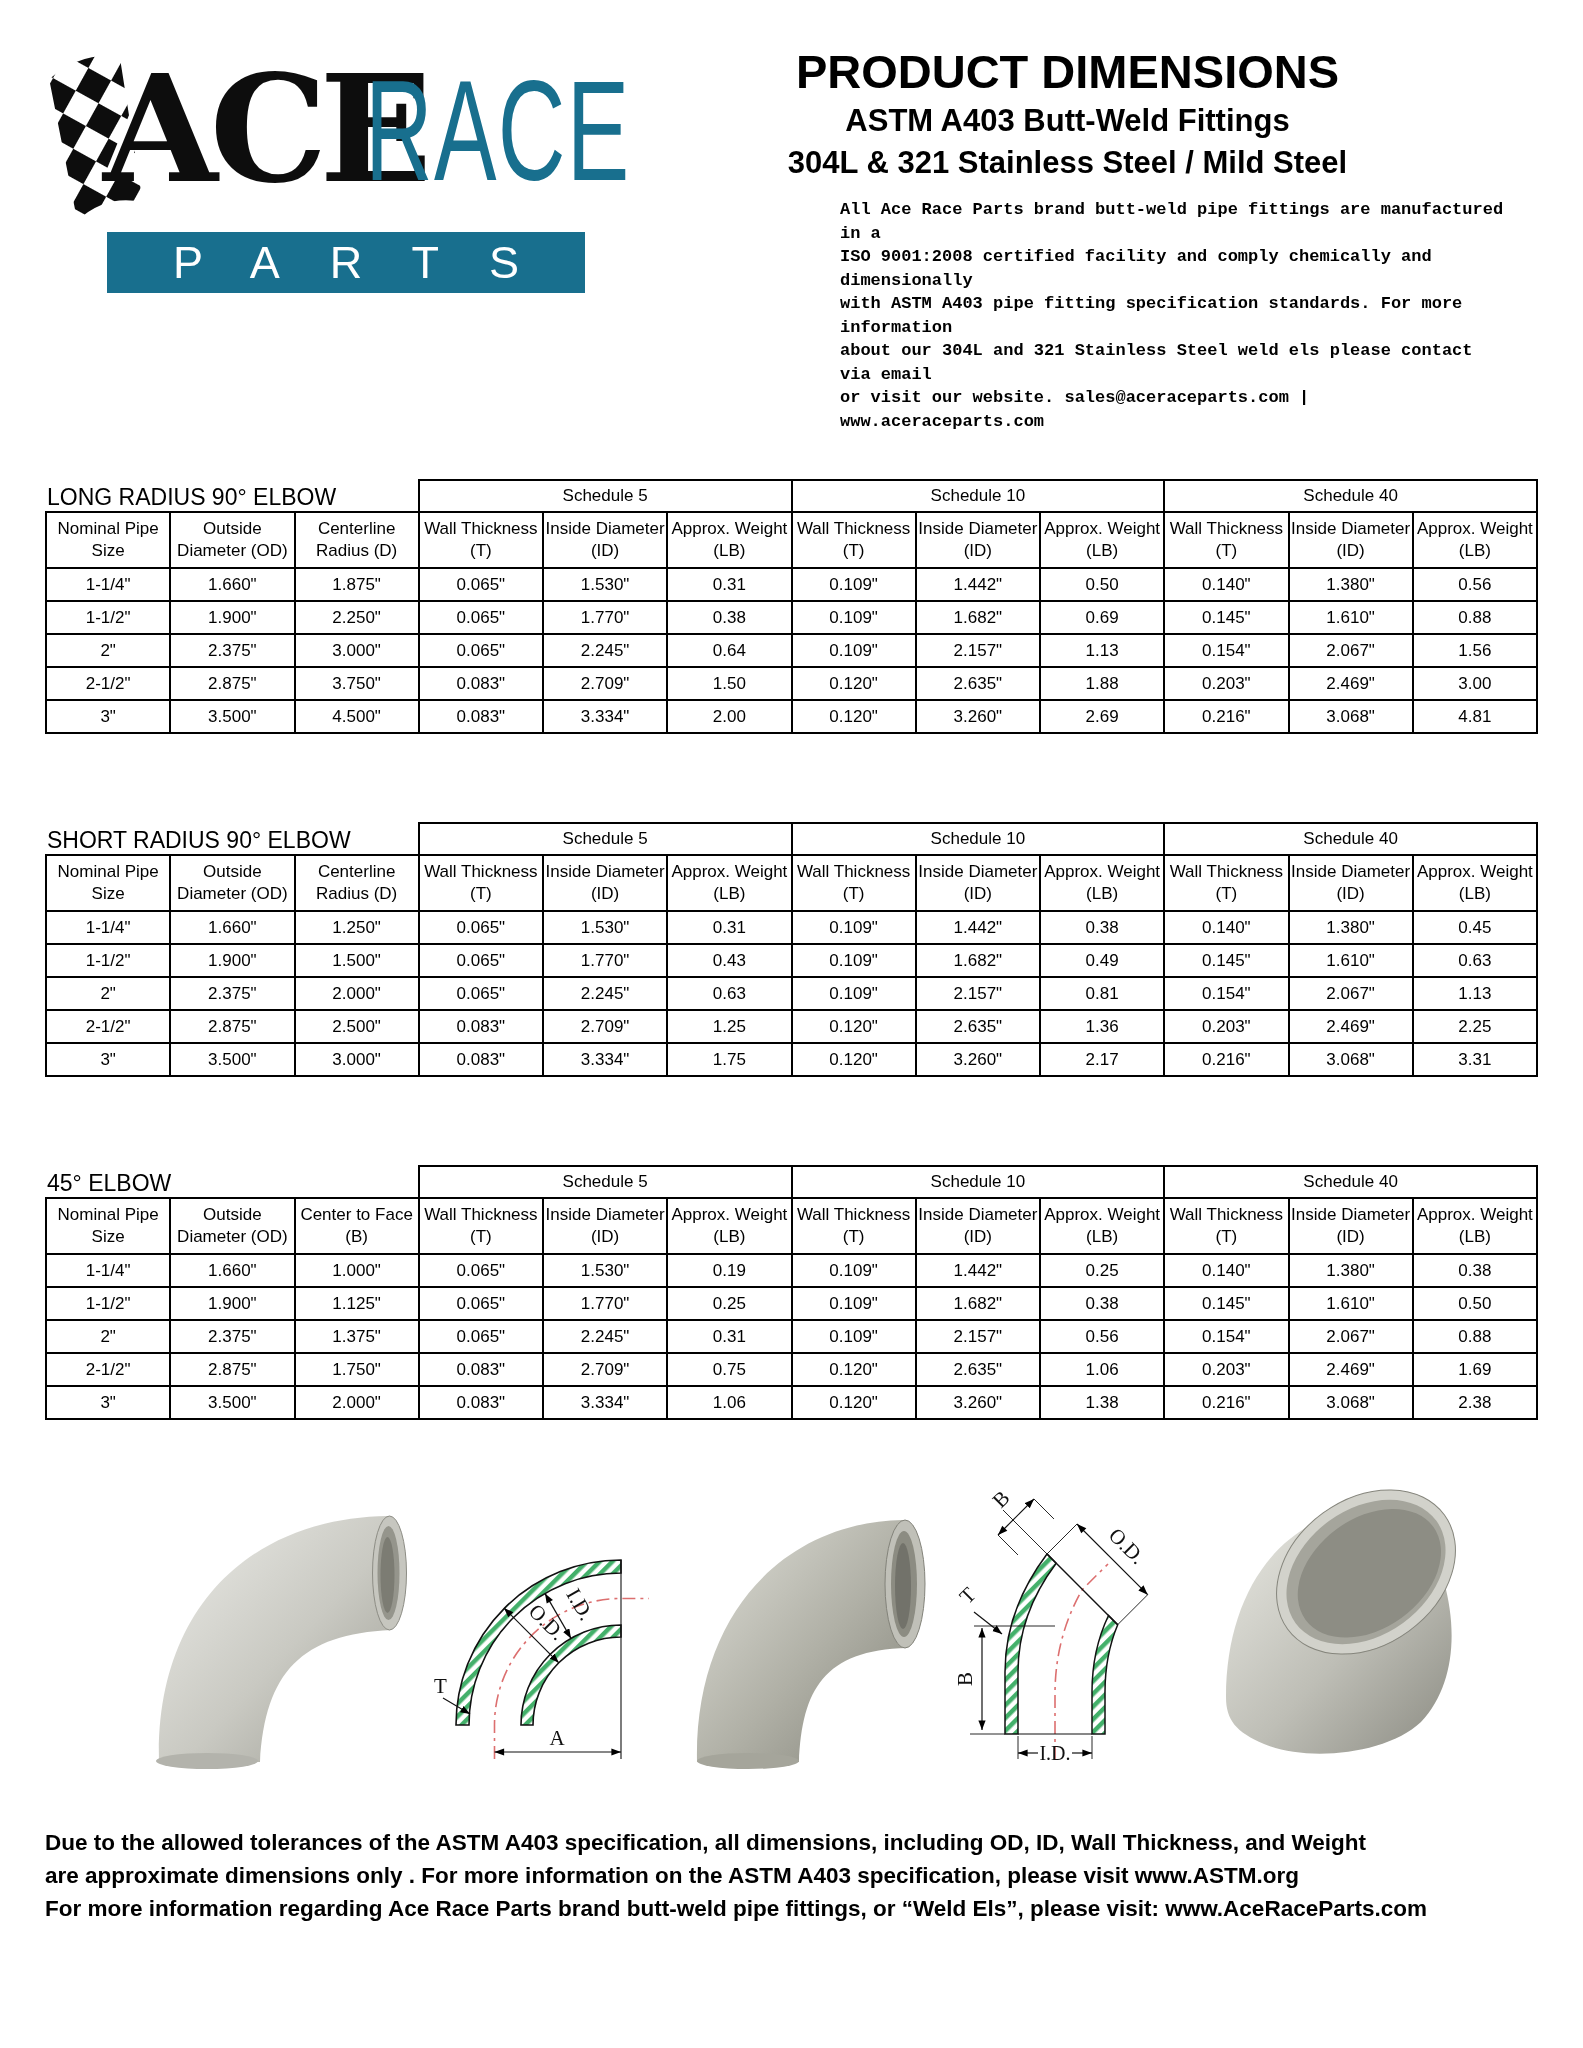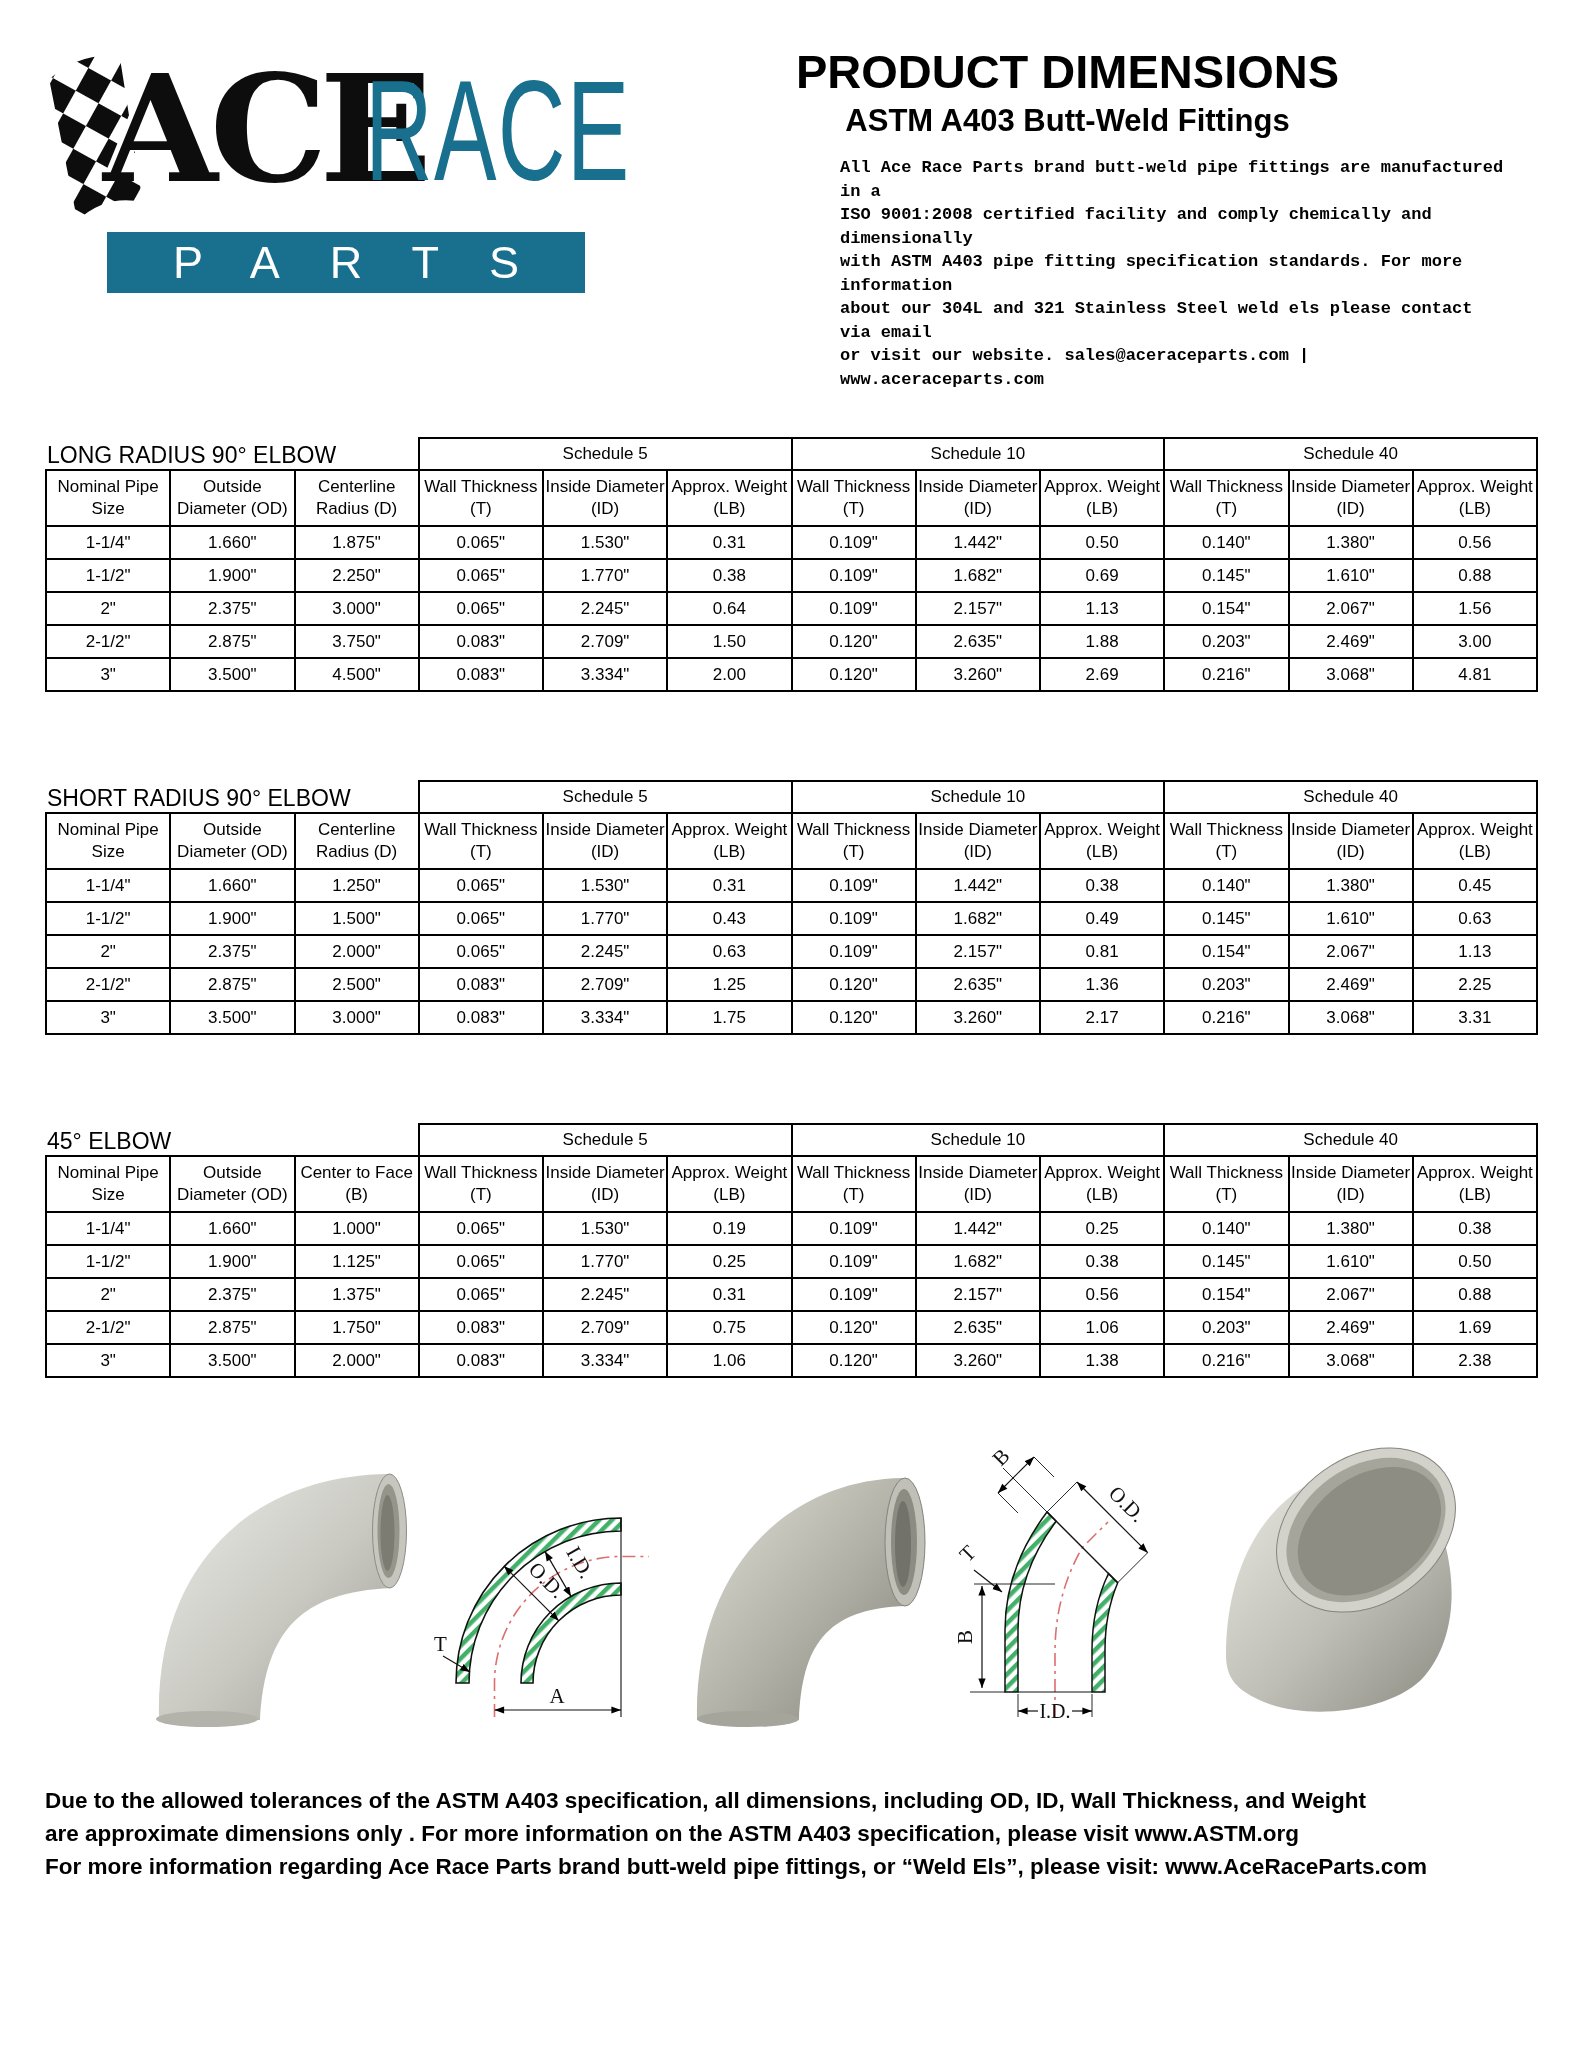--- a/index.html
+++ b/index.html
@@ -65,20 +65,21 @@
         </svg>
         <span class="ace">ACE</span>
         <span class="race">RACE</span>
       </div>
       <div class="parts-banner">PARTS</div>
     </div>
 
     <div class="title-block">
       <h1>PRODUCT DIMENSIONS</h1>
       <h2>ASTM A403 Butt-Weld Fittings</h2>
+      <h2>304L &amp; 321 Stainless Steel / Mild Steel</h2>
       <p class="intro">All Ace Race Parts brand butt-weld pipe fittings are manufactured in a
 ISO 9001:2008 certified facility and comply chemically and dimensionally
 with ASTM A403 pipe fitting specification standards. For more information
 about our 304L and 321 Stainless Steel weld els please contact via email
 or visit our website. sales@aceraceparts.com | www.aceraceparts.com</p>
     </div>
   </header>
 
   <section>
     <div class="table-block">

